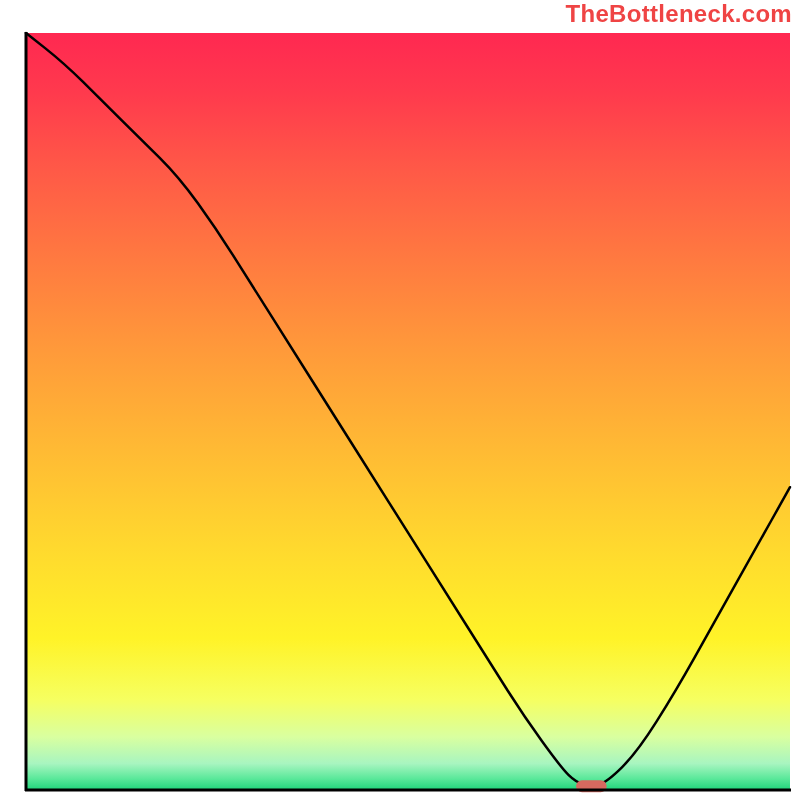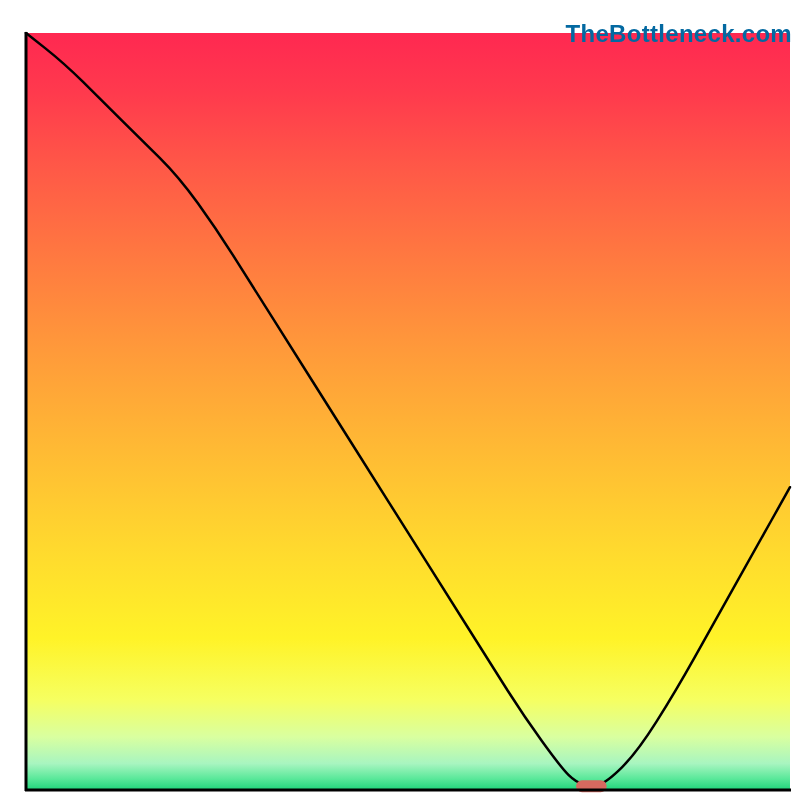--- a/index.html
+++ b/index.html
@@ -11,25 +11,25 @@
     font-family: Arial, Helvetica, sans-serif;
     overflow: hidden;
   }
   .wrapper {
     position: relative;
     width: 800px;
     height: 800px;
   }
   .watermark {
     position: absolute;
-    top: 20px;
+    top: 0;
     right: 8px;
     font-size: 24px;
     font-weight: 600;
-    color: #0369a1;
+    color: #ef4444;
     letter-spacing: 0.3px;
     z-index: 5;
     user-select: none;
   }
   svg.chart {
     position: absolute;
     left: 0;
     top: 0;
     width: 800px;
     height: 800px;

